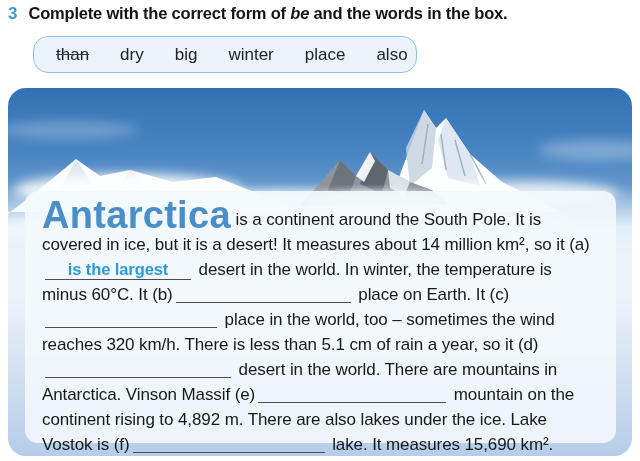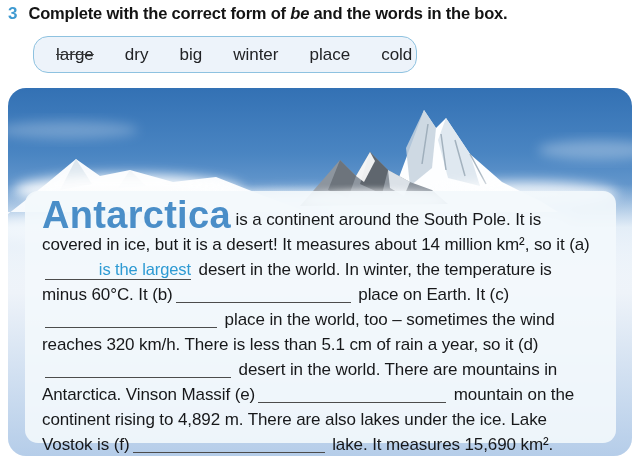--- a/index.html
+++ b/index.html
@@ -52,45 +52,45 @@
     font-size:38px; font-weight:700; color:var(--title-blue);
     letter-spacing:0.3px; line-height:30px; vertical-align:-3px;
   }
   .blank {
     display:inline-block;
     border-bottom:1.6px solid #4c4c4c;
     margin:0 3px -3px 3px;
     height:17px;
     vertical-align:baseline;
   }
-  .blank-a { width:146px; text-align:right; height:auto; margin-bottom:-4px; }
+  .blank-a { width:146px; text-align:center; height:auto; margin-bottom:-4px;font-weight:bold; }
   .blank-a .answer {
     display:block; color:var(--answer-blue); font-size:16.5px; line-height:20px;
   }
   .blank-b { width:175px; }
   .blank-c { width:172px; }
   .blank-d { width:186px; }
   .blank-e { width:188px; }
   .blank-f { width:192px; }
 </style>
 </head>
 <body>
 
 <div class="header">
   <span class="ex-num">3</span>
   <p class="instruction"><span>Complete with the correct form of </span><em>be</em><span> and the words in the box.</span></p>
 </div>
 
 <div class="word-box">
-  <span class="word struck">large</span>
+  <span class="word struck">than</span>
   <span class="word">dry</span>
   <span class="word">big</span>
   <span class="word">winter</span>
   <span class="word">place</span>
-  <span class="word">cold</span>
+  <span class="word">also</span>
 </div>
 
 <div class="photo">
   <svg viewBox="0 0 624 368" preserveAspectRatio="none">
     <defs>
       <linearGradient id="sky" x1="0" y1="0" x2="0" y2="1">
         <stop offset="0" stop-color="#3371b4"></stop>
         <stop offset="0.18" stop-color="#4a85c2"></stop>
         <stop offset="0.38" stop-color="#86aed9"></stop>
         <stop offset="0.55" stop-color="#d9e6f3"></stop>

